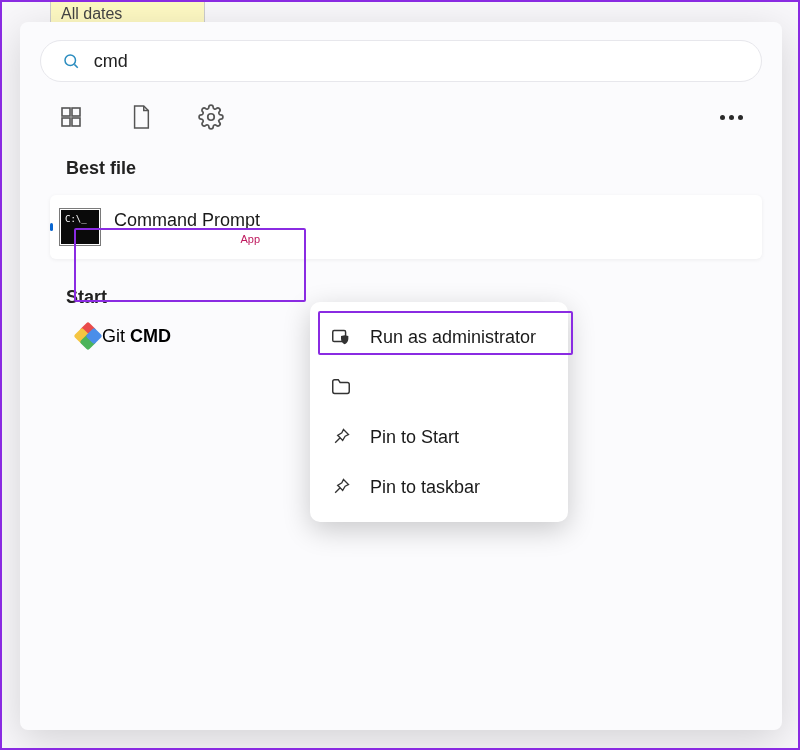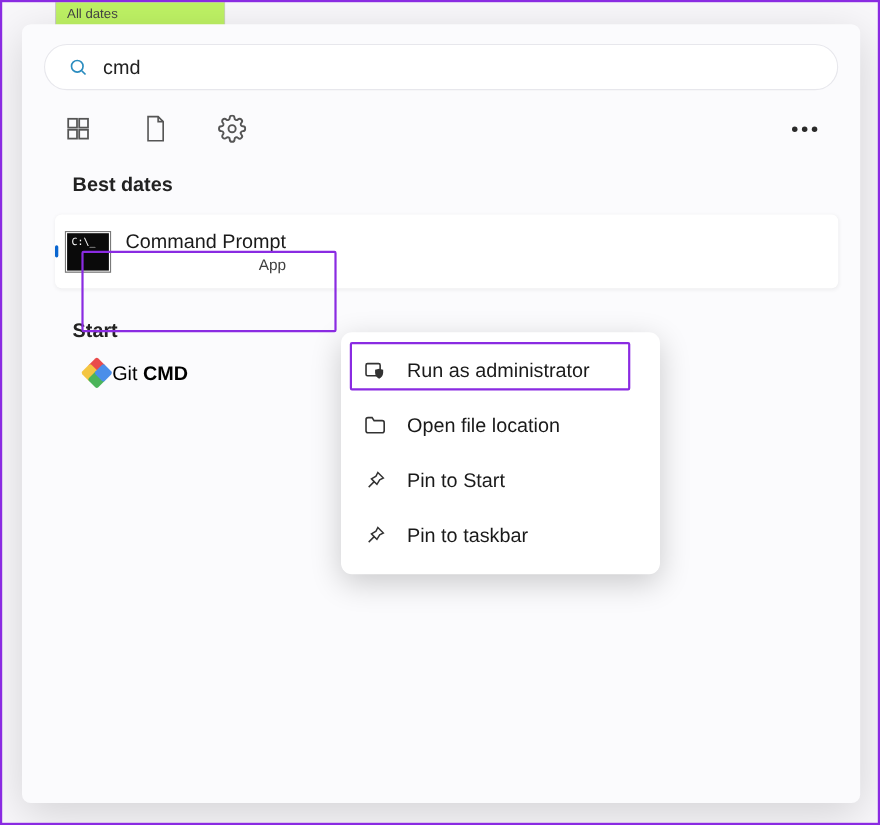--- a/index.html
+++ b/index.html
@@ -17,25 +17,25 @@
     border: 2px solid #8a2be2;
     pointer-events: none;
     z-index: 100;
   }
   .bg-tab {
     position: absolute;
     top: 2px;
     left: 50px;
     width: 155px;
     height: 24px;
-    background: #bef264;
+    background: #fef9c3;
     border: 1px solid #ccc;
     border-top: none;
     border-radius: 0 0 4px 4px;
-    font-size: 12px;
+    font-size: 16px;
     color: #444;
     padding: 3px 10px;
   }
   .panel {
     position: absolute;
     top: 22px;
     left: 20px;
     right: 18px;
     bottom: 20px;
     background: #fbfbfd;
@@ -117,21 +117,21 @@
   }
   .cmd-icon::before {
     content: "C:\\_";
     position: absolute;
     top: 4px; left: 4px;
     color: #fff;
     font-size: 9px;
     font-family: Consolas, monospace;
   }
   .result-title { font-size: 18px; color: #1a1a1a; }
-  .result-sub { font-size: 14px; color: #404040; margin-top: 2px; margin-left: 48px; }
+  .result-sub { font-size: 11px; color: #be185d; margin-top: 2px; margin-left: 48px; }
   .apps-item {
     display: flex;
     align-items: center;
     gap: 2px;
     margin-left: 36px;
     margin-top: 12px;
     font-size: 18px;
   }
   .git-icon {
     width: 24px; height: 24px;
@@ -146,21 +146,21 @@
   .git-icon .r { background:#e94b4b; top:0; left:6px;}
   .git-icon .y { background:#f4c542; top:6px; left:0;}
   .git-icon .g { background:#4bb45a; top:12px; left:6px;}
   .git-icon .b { background:#4b8ee9; top:6px; left:12px;}
   .git-text .bold { font-weight: 700; }
 
   .context-menu {
     position: absolute;
     top: 302px;
     left: 310px;
-    width: 290px;
+    width: 258px;
     background: #fff;
     border-radius: 10px;
     box-shadow: 0 8px 28px rgba(0,0,0,0.20);
     padding: 10px 6px;
     z-index: 40;
   }
   .menu-item {
     display: flex;
     align-items: center;
     gap: 18px;
@@ -223,21 +223,21 @@
     <span class="spacer"></span>
     <span class="icon-btn">
       <span class="more-dots">
           <i></i>
           <i></i>
           <i></i>
         </span>
     </span>
   </div>
 
-  <div class="section-heading">Best dates</div>
+  <div class="section-heading">Best file</div>
 
   <div class="result-card">
     <div class="cmd-icon"></div>
     <div>
       <div class="result-title">Command Prompt</div>
       <div class="result-sub">App</div>
     </div>
   </div>
 
   <div class="section-heading" style="margin-top:28px;">Start</div>
@@ -265,21 +265,20 @@
       </svg>
     </span>
     <span>Run as administrator</span>
   </div>
   <div class="menu-item">
     <span class="menu-icon">
       <svg width="22" height="22" viewBox="0 0 24 24" fill="none" stroke="#333" stroke-width="1.6">
         <path d="M3 6a2 2 0 0 1 2-2h4l2 3h8a2 2 0 0 1 2 2v8a2 2 0 0 1-2 2H5a2 2 0 0 1-2-2z"></path>
       </svg>
     </span>
-    <span>Open file location</span>
   </div>
   <div class="menu-item">
     <span class="menu-icon">
       <svg width="20" height="20" viewBox="0 0 24 24" fill="none" stroke="#333" stroke-width="1.6">
         <path d="M15 3l6 6-4 2-3 5-3-3-6 6 6-6-3-3 5-3z"></path>
       </svg>
     </span>
     <span>Pin to Start</span>
   </div>
   <div class="menu-item">

